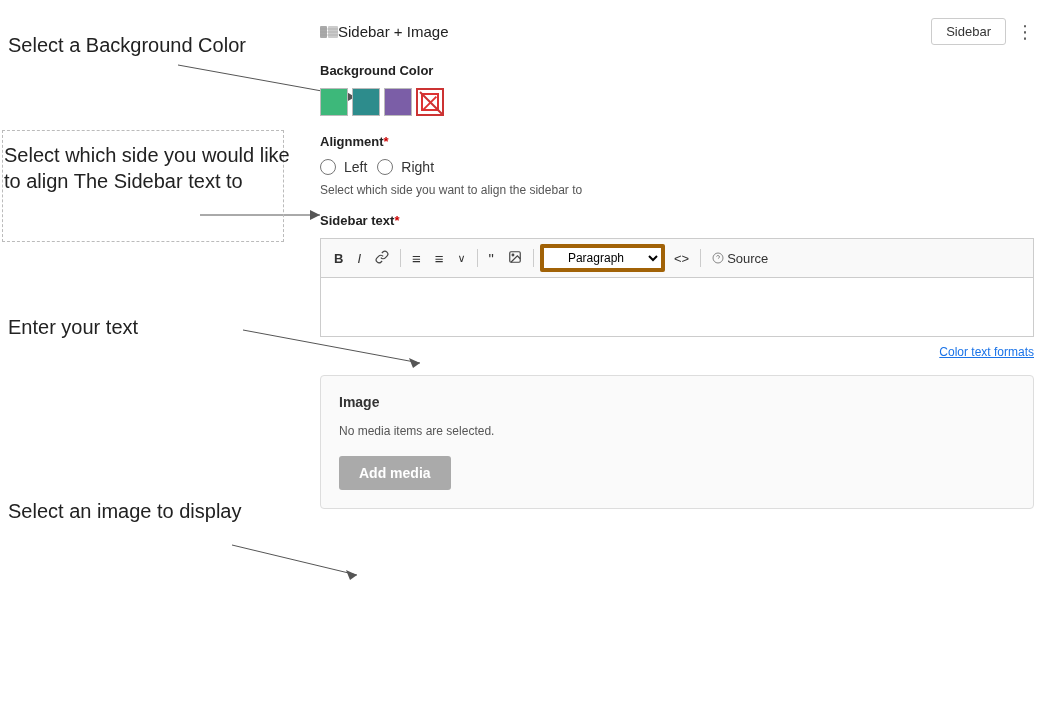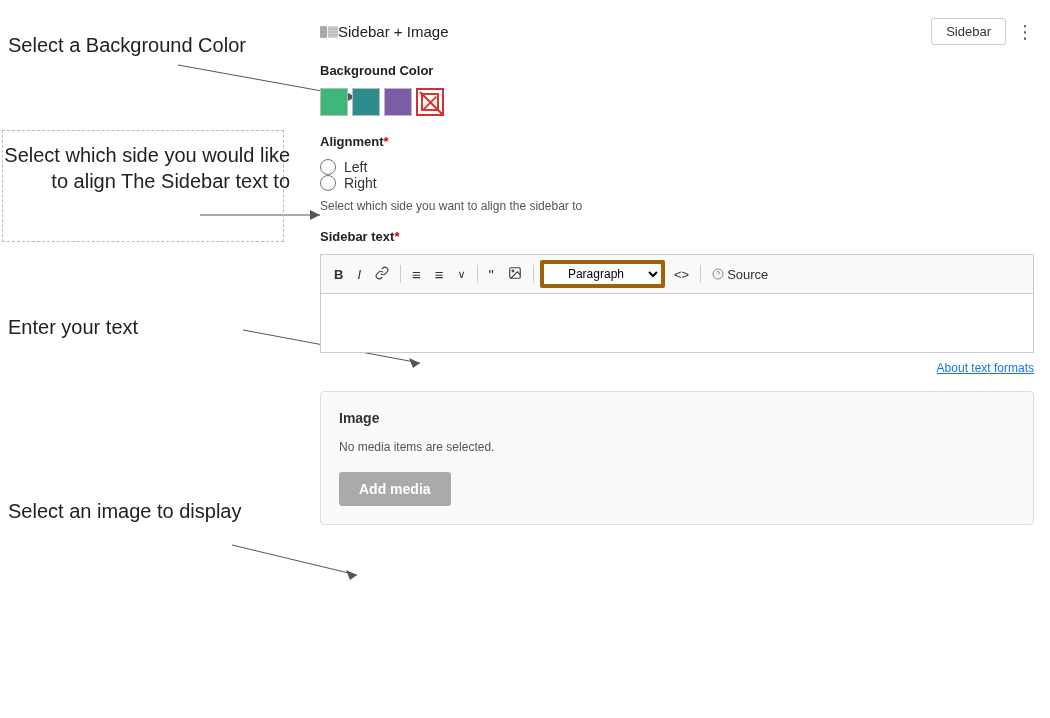--- a/index.html
+++ b/index.html
@@ -19,21 +19,20 @@
       top: 0;
       width: 290px;
       height: 100%;
     }
 
     .annotation {
       position: absolute;
       font-size: 20px;
       color: #222;
       line-height: 1.3;
-      text-align: right;
     }
 
     
     .main-content {
       position: absolute;
       left: 320px;
       top: 0;
       right: 0;
       padding: 18px 16px 18px 0;
     }
@@ -136,22 +135,22 @@
       transform-origin: center;
     }
 
     
     .alignment-section {
       margin-bottom: 16px;
     }
 
     .radio-group {
       display: flex;
-      flex-direction: column;
-      gap: 0;
+      flex-direction: row;
+      gap: 10px;
       margin-bottom: 8px;
     }
 
     .radio-item {
       display: flex;
       align-items: center;
       gap: 8px;
       font-size: 14px;
       color: #333;
       cursor: pointer;
@@ -404,21 +403,21 @@
             <circle cx="12" cy="12" r="10"></circle>
             <path d="M9.09 9a3 3 0 015.83 1c0 2-3 3-3 3"></path>
             <line x1="12" y1="17" x2="12.01" y2="17"></line>
           </svg>
         <span>Source</span>
       </button>
     </div>
     <div class="editor-body" contenteditable="true" style="min-height: 60px;"></div>
   </div>
 
-  <a class="about-link">About text formats</a>
+  <a class="about-link">Color text formats</a>
 
   <div class="image-section">
     <div class="image-section-title">Image</div>
     <div class="no-media-text">No media items are selected.</div>
     <button class="add-media-btn">Add media</button>
   </div>
 
 </div>
 
 </body></html>

